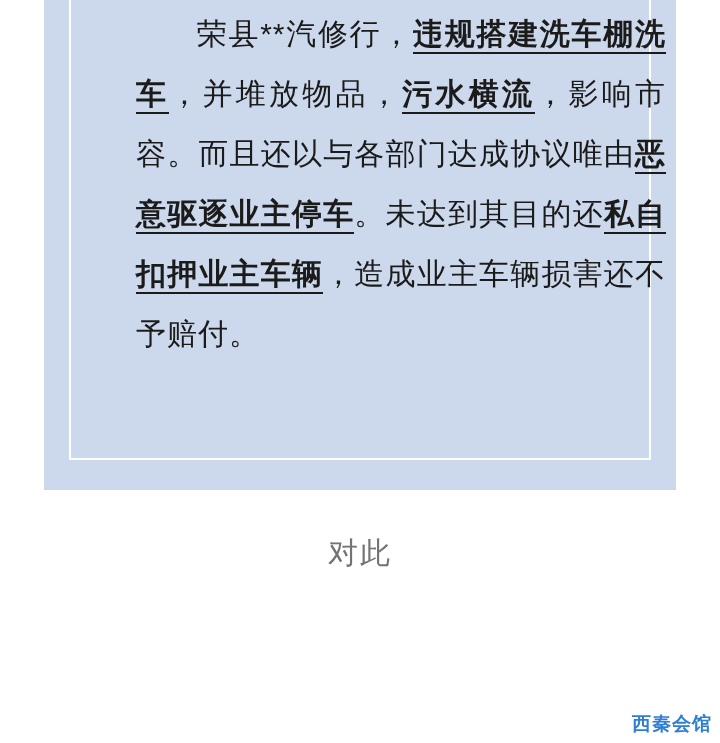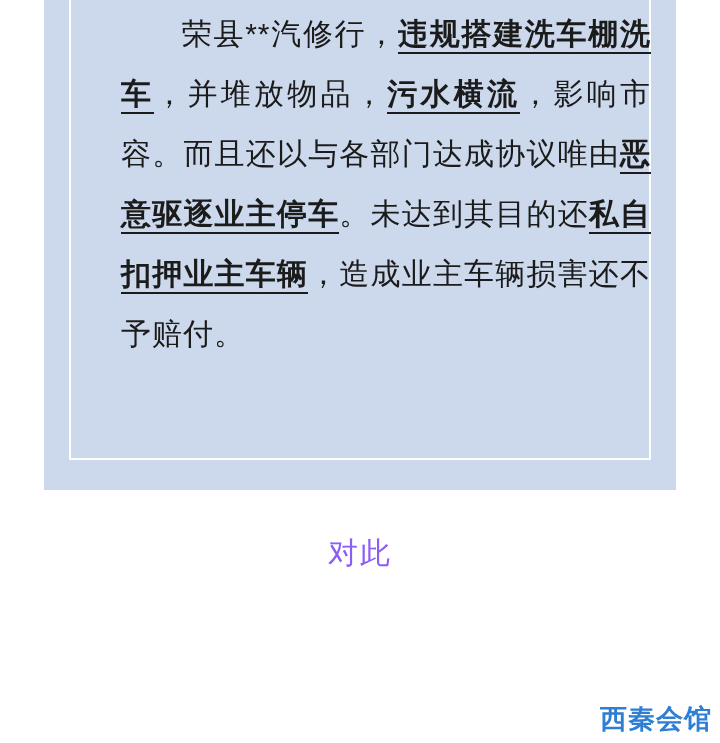--- a/index.html
+++ b/index.html
@@ -31,21 +31,21 @@
     left: 25px;
     top: 0;
     right: 25px;
     bottom: 30px;
     border: 2px solid #ffffff;
     box-sizing: border-box;
     background: transparent;
   }
   .quote-text {
     position: absolute;
-    left: 50px;
+    left: 65px;
     top: 8px;
     width: 530px;
     font-size: 30px;
     line-height: 60px;
     color: #1b1b1b;
     letter-spacing: 1px;
     text-align: justify;
     text-justify: inter-ideograph;
   }
   .quote-text .indent {
@@ -58,34 +58,34 @@
     padding-bottom: 2px;
   }
 
   
   .reply-block {
     position: absolute;
     left: 0;
     top: 516px;
     width: 720px;
     text-align: center;
-    color: #8b5cf6;
+    color: #737373;
   }
   .reply-line {
     font-size: 30px;
     line-height: 74px;
     letter-spacing: 2px;
   }
 
   
   .watermark {
     position: absolute;
     right: 8px;
     bottom: 6px;
-    font-size: 27px;
+    font-size: 19px;
     font-weight: bold;
     color: #2e7fd4;
     letter-spacing: 1px;
     font-family: "Liberation Sans", sans-serif;
     text-align: center;
   }
 </style>
 </head>
 <body>
 

